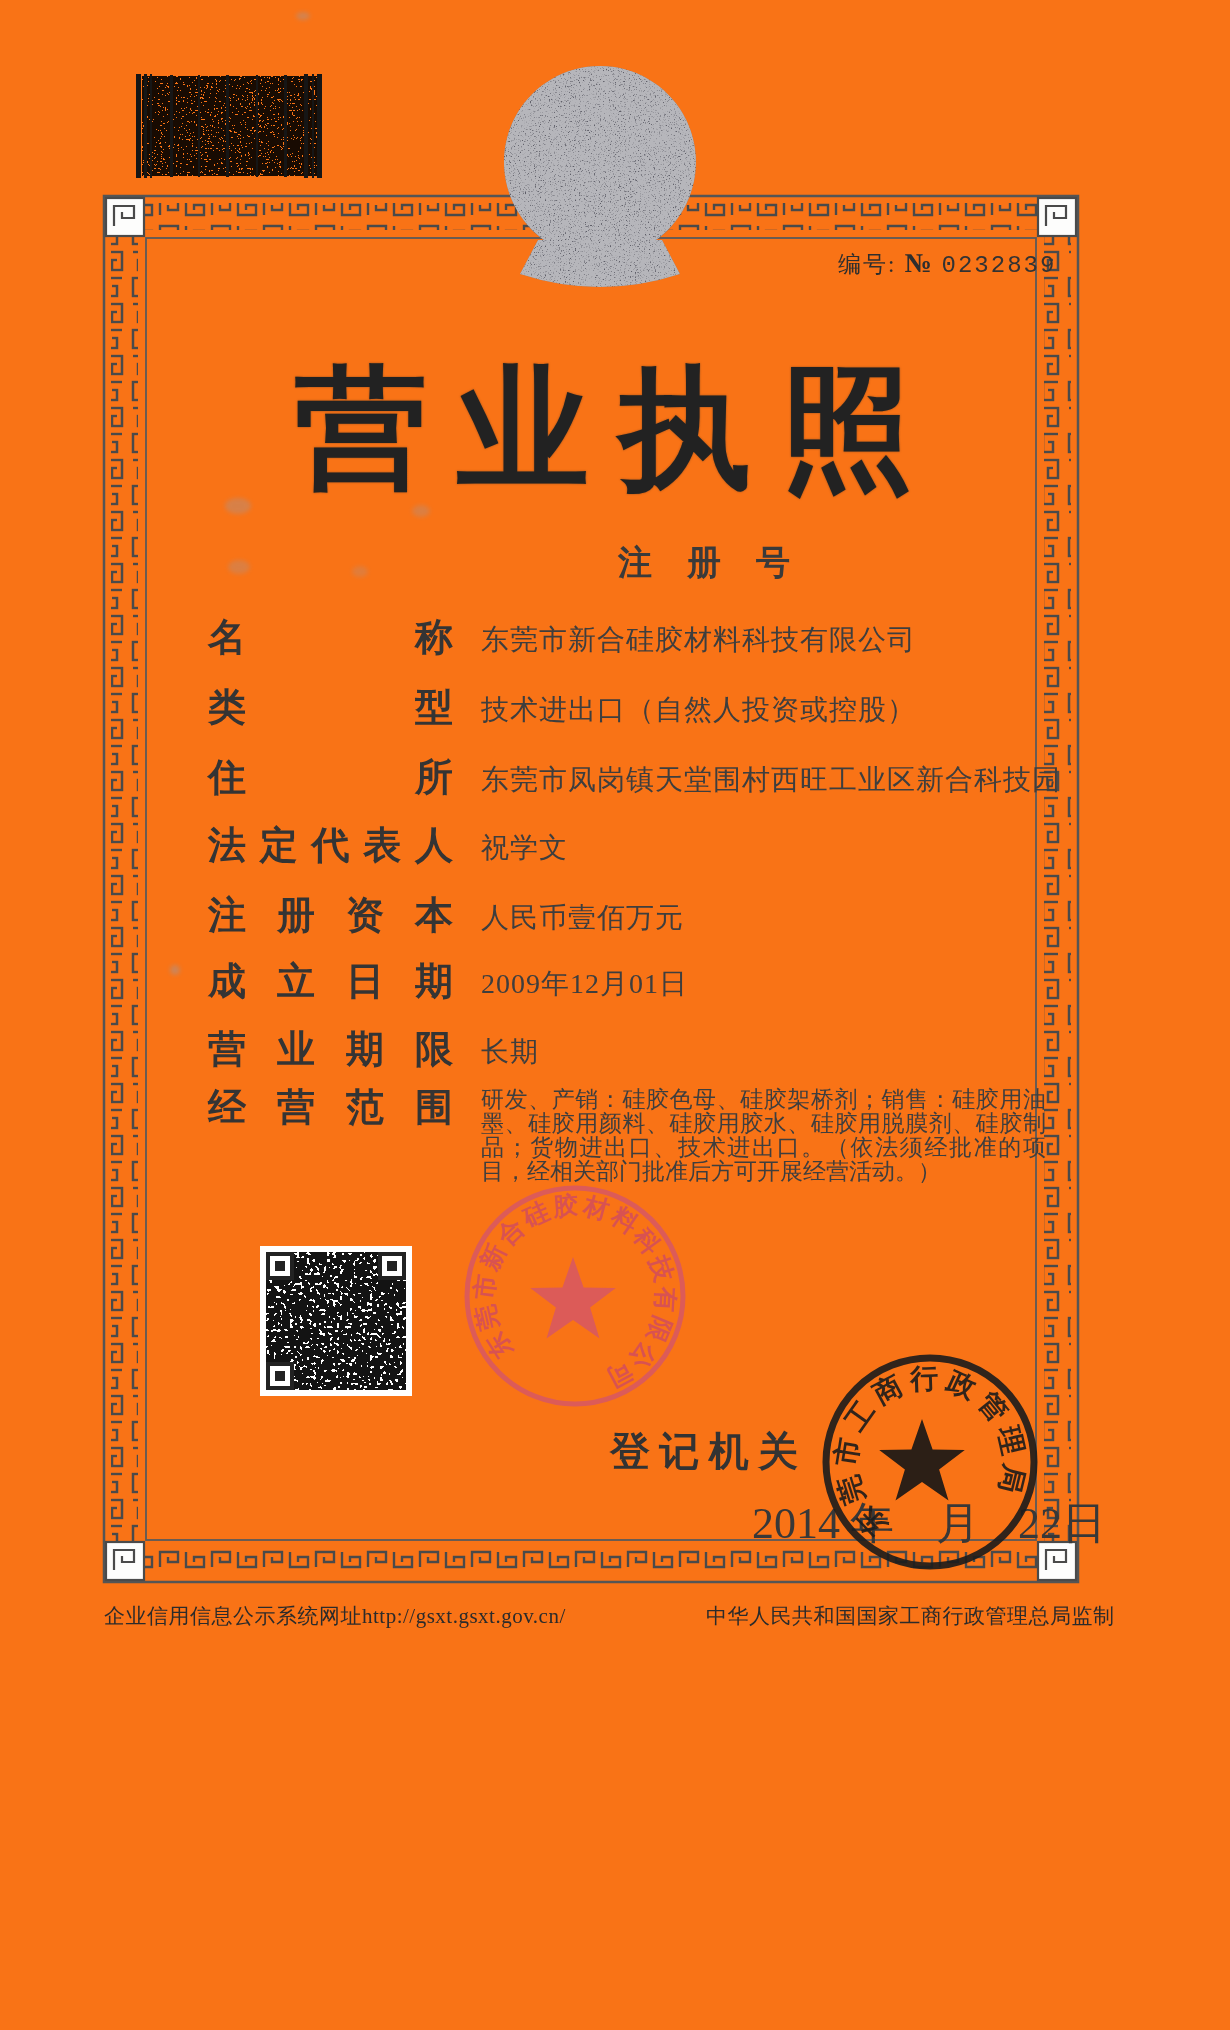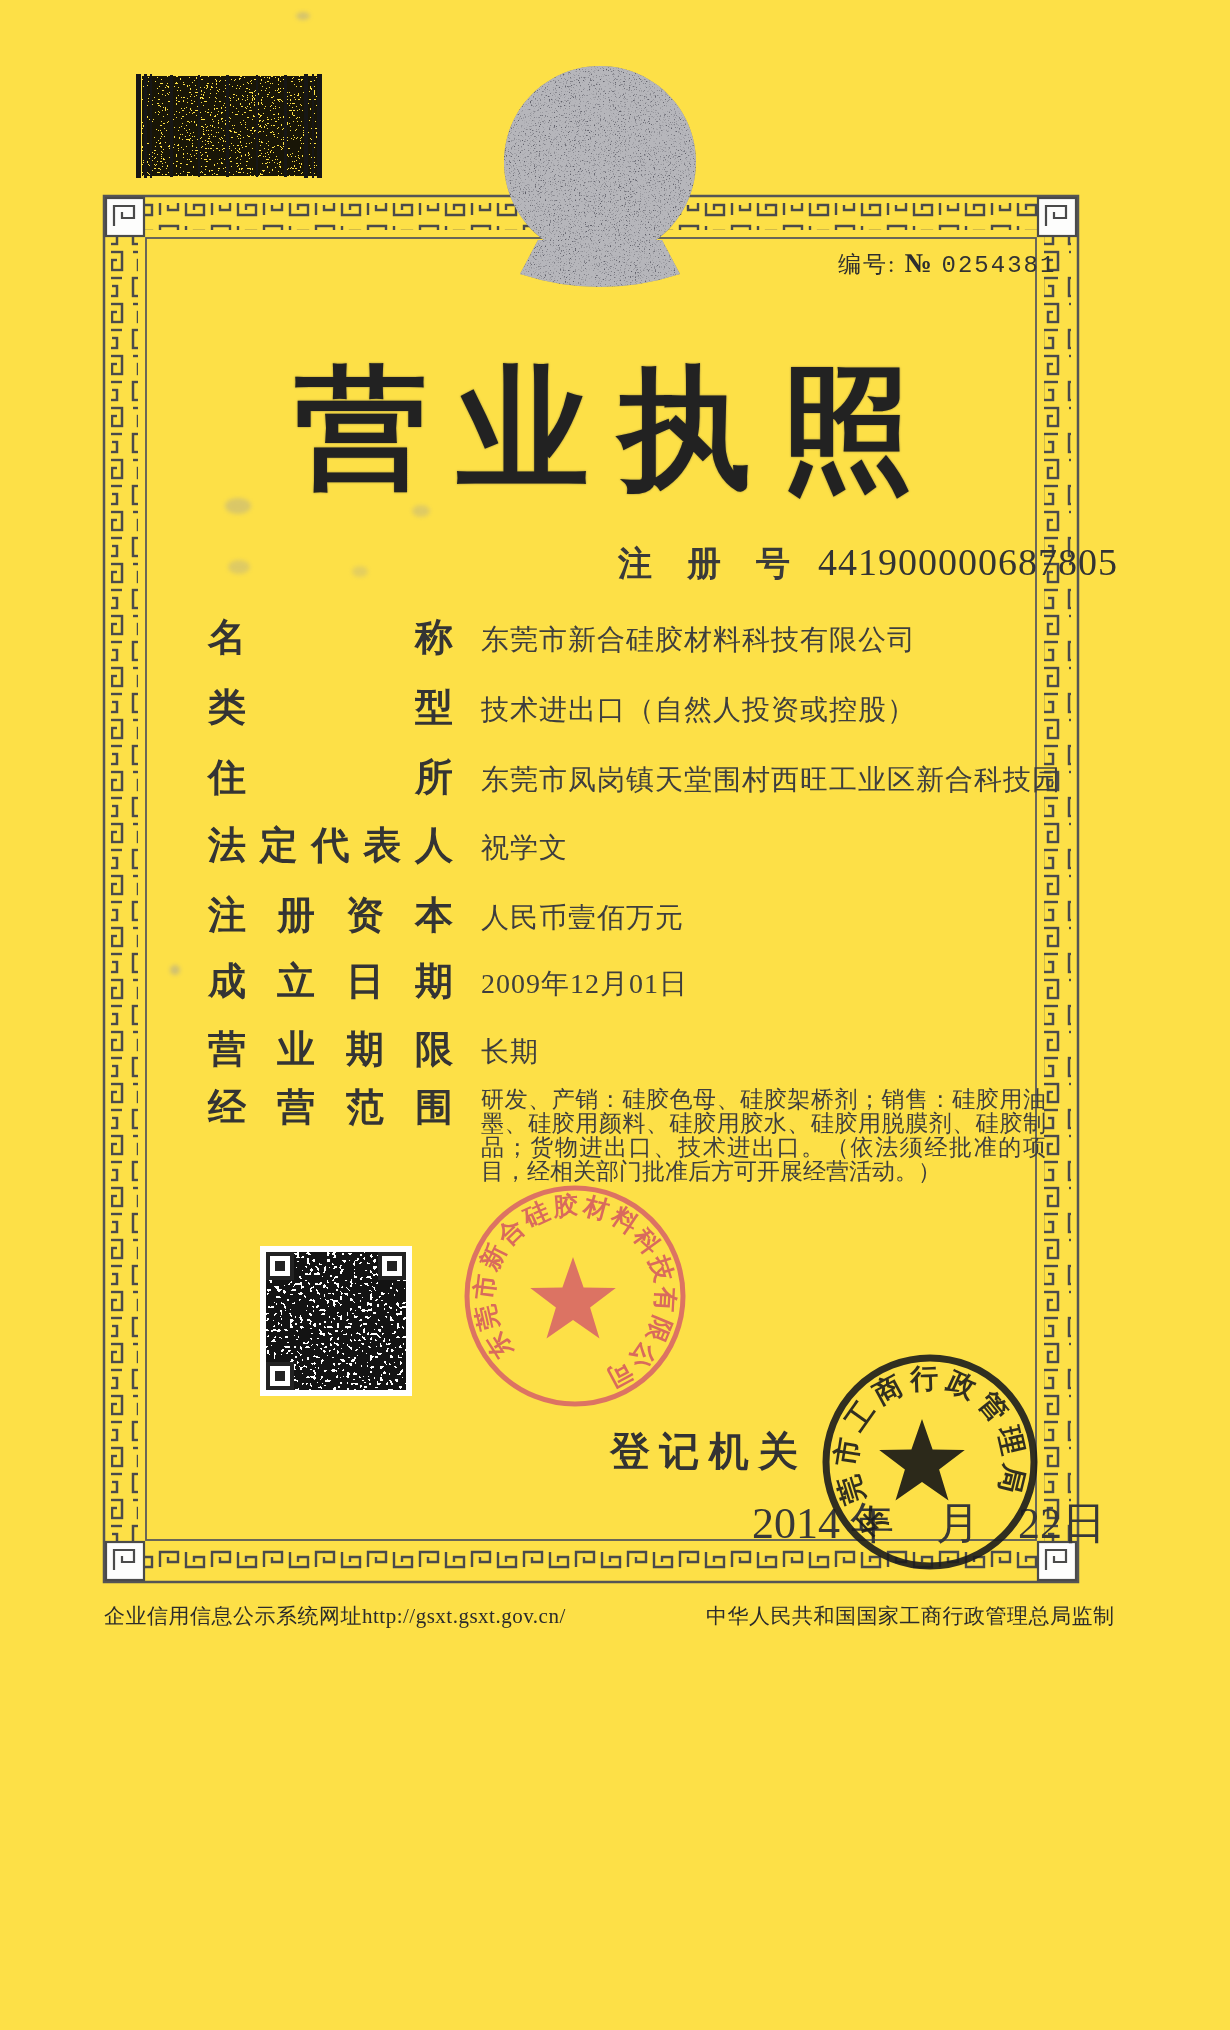--- a/index.html
+++ b/index.html
@@ -1,16 +1,16 @@
 <!DOCTYPE html>
 <html><head>
 <meta charset="utf-8">
 <style>
   html,body{margin:0;padding:0;background:#e8e8e6;}
-  .page{position:relative;width:1230px;height:2030px;background:#fde047;overflow:hidden;
+  .page{position:relative;width:1230px;height:2030px;background:#f97316;overflow:hidden;
         font-family:"Liberation Serif","DejaVu Serif",serif;color:#2c2c2c;}
   .abs{position:absolute;}
   
   .spread{display:flex;justify-content:space-between;}
   .serial{top:248px;left:838px;font-size:23px;color:#2e2e2e;letter-spacing:2px;display:flex;align-items:baseline;gap:8px;}
   .serial .no-sym{font-weight:bold;font-size:27px;font-family:"Liberation Serif",serif;}
   .serial .no-val{font-family:"Liberation Mono","DejaVu Sans Mono",monospace;font-size:24px;color:#333;}
   .title{top:356px;left:295px;width:618px;font-family:"Liberation Sans","DejaVu Sans",sans-serif;
          font-weight:900;font-size:132px;line-height:1.1;color:#222;text-shadow:0 0 2px rgba(40,40,40,.55);}
   .regline{top:540px;left:618px;display:flex;align-items:baseline;}
@@ -108,37 +108,36 @@
     <g clip-path="url(#embC)">
       <circle cx="102" cy="98" r="97" fill="#5e5e68"></circle>
       <path d="M30,160 h144 l22,52 q-88,30 -188,0 Z" fill="#5e5e68"></path>
       <rect x="0" y="0" width="204" height="240" filter="url(#embN)" opacity="0.55"></rect>
     </g>
   </svg>
 
   <div class="abs serial">
     <span>编号:</span>
     <span class="no-sym">№</span>
-    <span class="no-val">0254381</span>
+    <span class="no-val">0232839</span>
   </div>
 
   <div class="abs title spread">
       <span>营</span>
       <span>业</span>
       <span>执</span>
       <span>照</span>
     </div>
 
   <div class="abs regline">
     <span class="reg-label spread">
         <span>注</span>
         <span>册</span>
         <span>号</span>
       </span>
-    <span class="reg-no">441900000687805</span>
   </div>
 
   <div class="row" style="top:612px;">
     <span class="lbl spread">
         <span>名</span>
         <span>称</span>
       </span>
     <span class="val">东莞市新合硅胶材料科技有限公司</span>
   </div>
   <div class="row" style="top:682px;">

